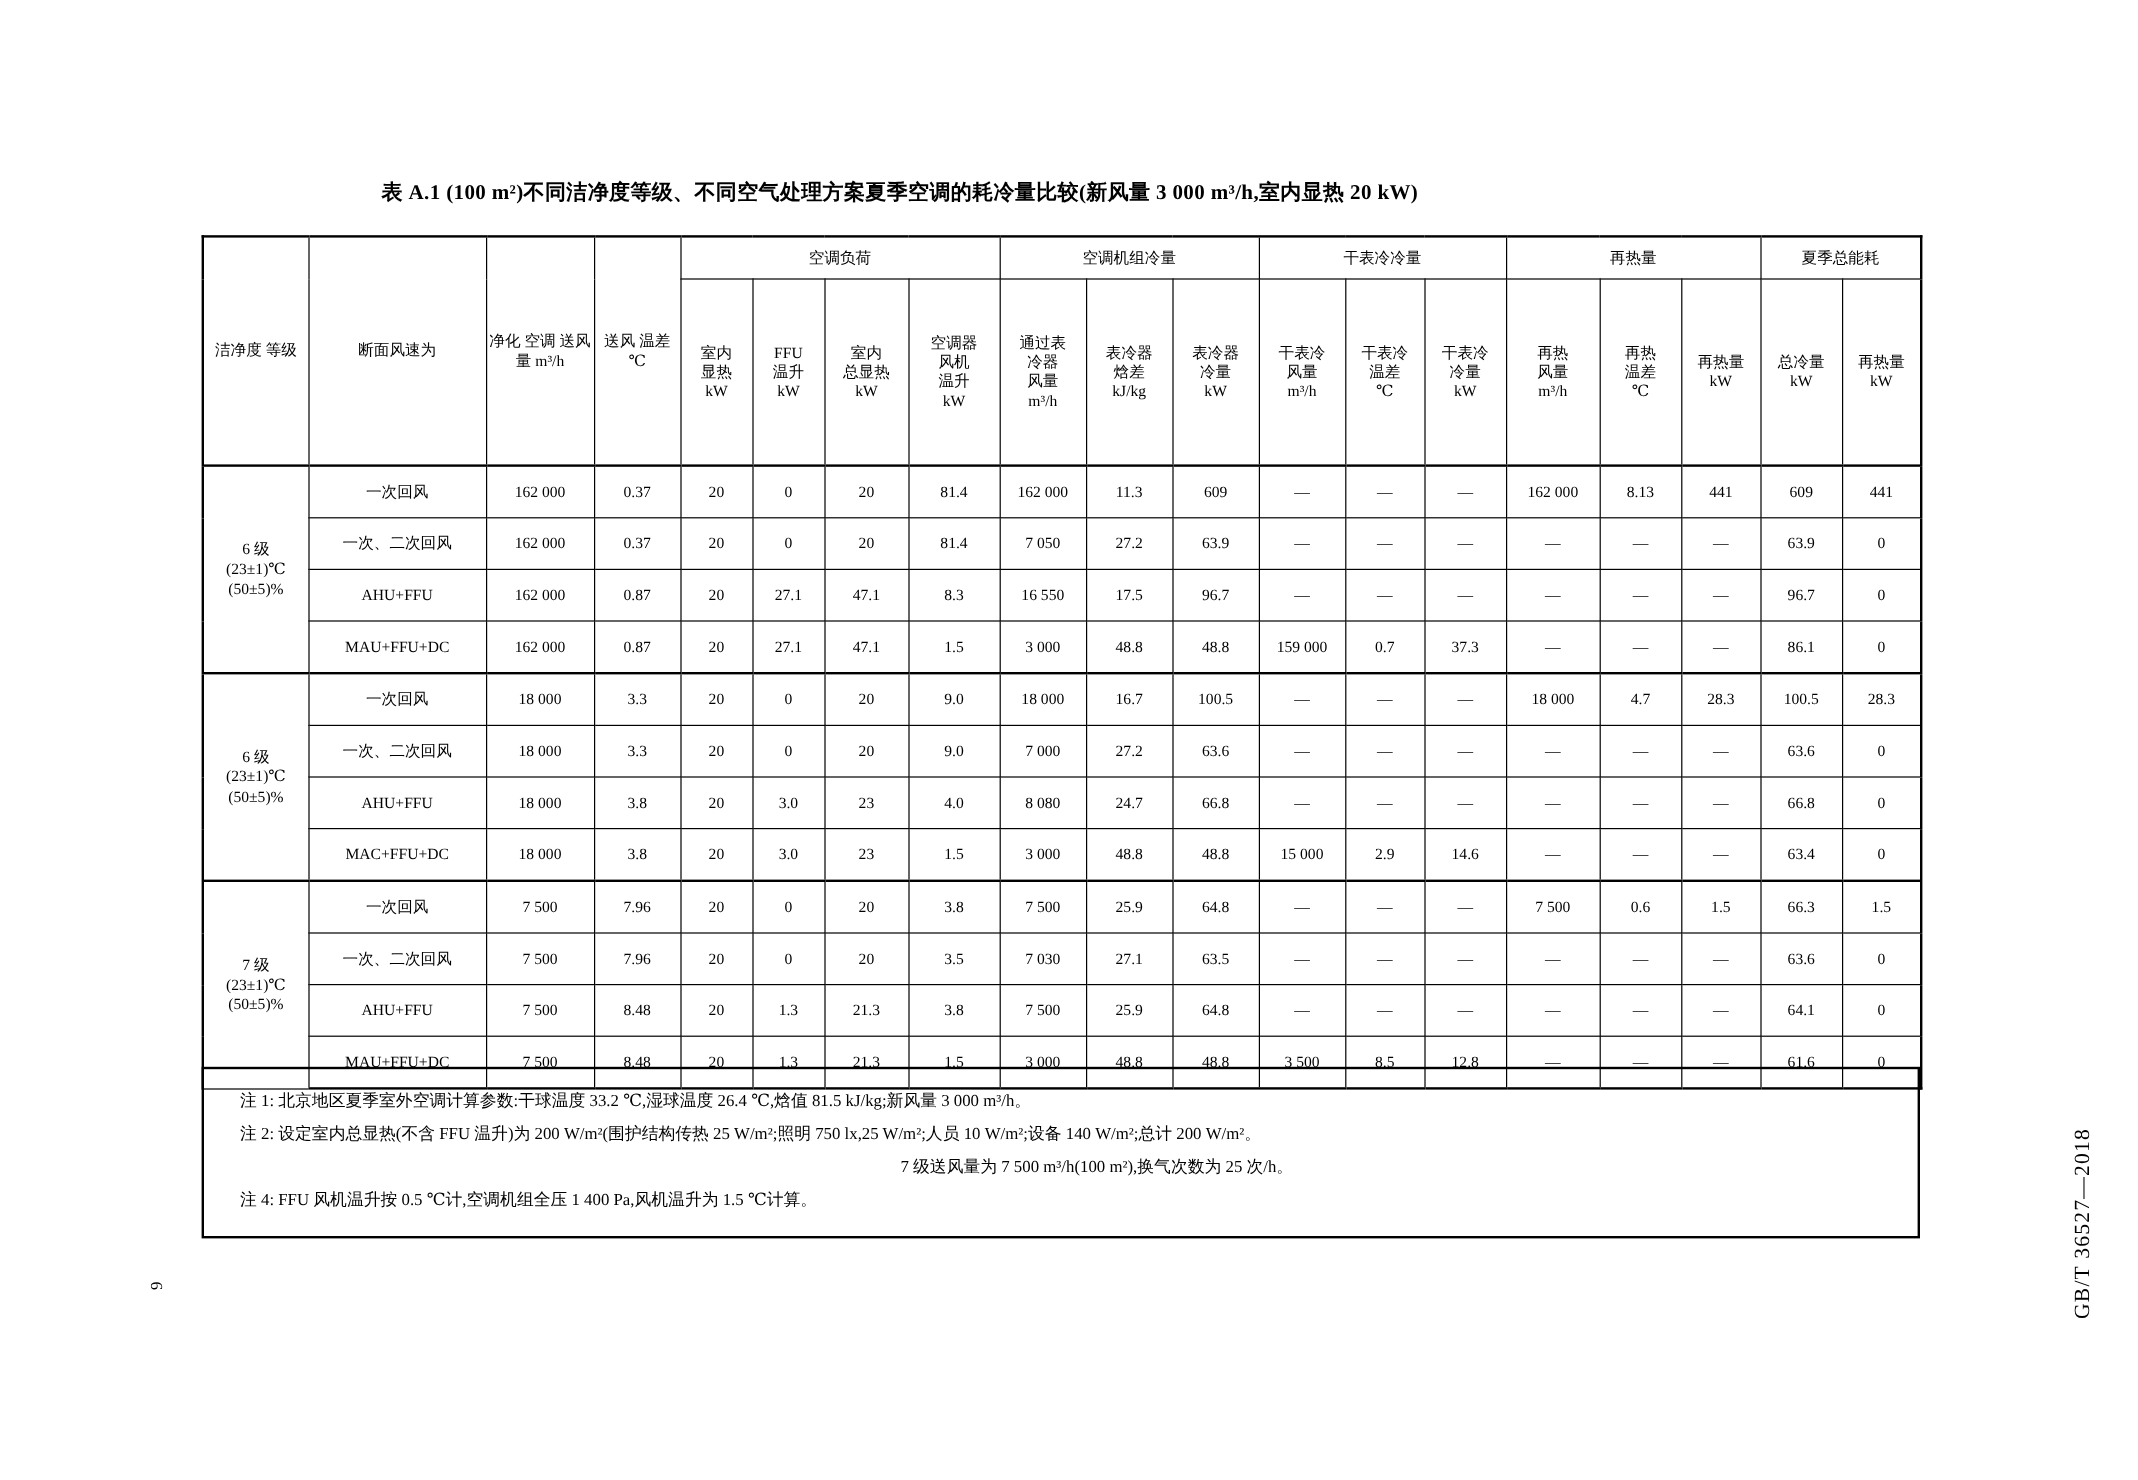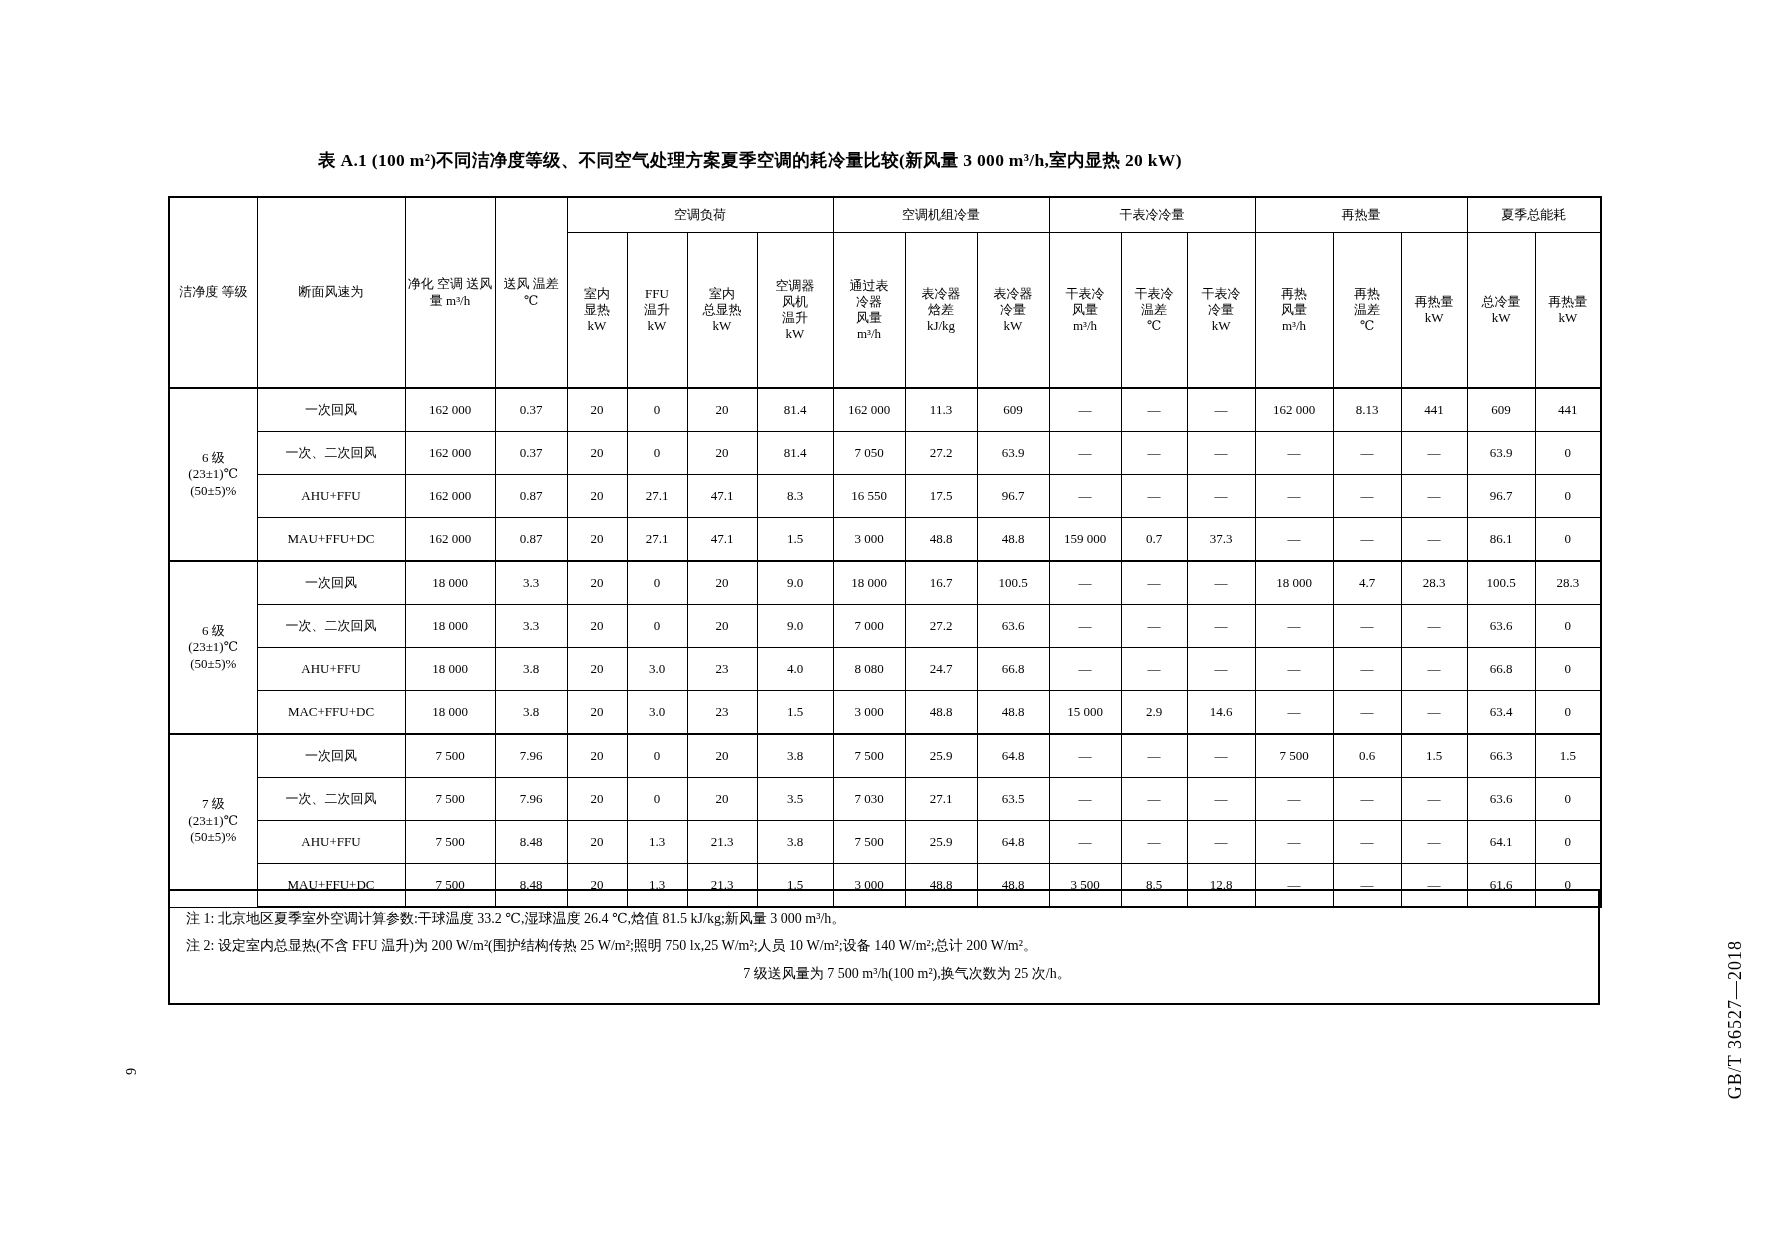--- a/index.html
+++ b/index.html
@@ -82,21 +82,21 @@
   .notes {
     position: absolute;
     left: 168px;
     top: 889px;
     width: 1432px;
     border-left: 2.5px solid #000;
     border-right: 2.5px solid #000;
     border-bottom: 2.5px solid #000;
     border-top: 2px solid #000;
     box-sizing: border-box;
-    padding: 14px 18px 16px 16px;
+    padding: 14px 18px 16px 30px;
     font-size: 14px;
     line-height: 1.95;
   }
   .notes div { white-space: nowrap; }
   .notes .indent { padding-left: 48px; text-align: center; }
 
   .page-number {
     position: absolute;
     left: 124px;
     top: 1075px;
@@ -543,18 +543,19 @@
         <td class="outer-r outer-b">0</td>
       </tr>
     </tbody>
       </table>
   </div>
 
   <div class="notes">
     <div>注 1: 北京地区夏季室外空调计算参数:干球温度 33.2 ℃,湿球温度 26.4 ℃,焓值 81.5 kJ/kg;新风量 3 000 m³/h。</div>
     <div>注 2: 设定室内总显热(不含 FFU 温升)为 200 W/m²(围护结构传热 25 W/m²;照明 750 lx,25 W/m²;人员 10 W/m²;设备 140 W/m²;总计 200 W/m²。</div>
     <div class="indent">7 级送风量为 7 500 m³/h(100 m²),换气次数为 25 次/h。</div>
+    <div>注 4: FFU 风机温升按 0.5 ℃计,空调机组全压 1 400 Pa,风机温升为 1.5 ℃计算。</div>
   </div>
 
   <div class="page-number">9</div>
   <div class="std-code">GB/T 36527—2018</div>
 
 </div>
 
 </body></html>

